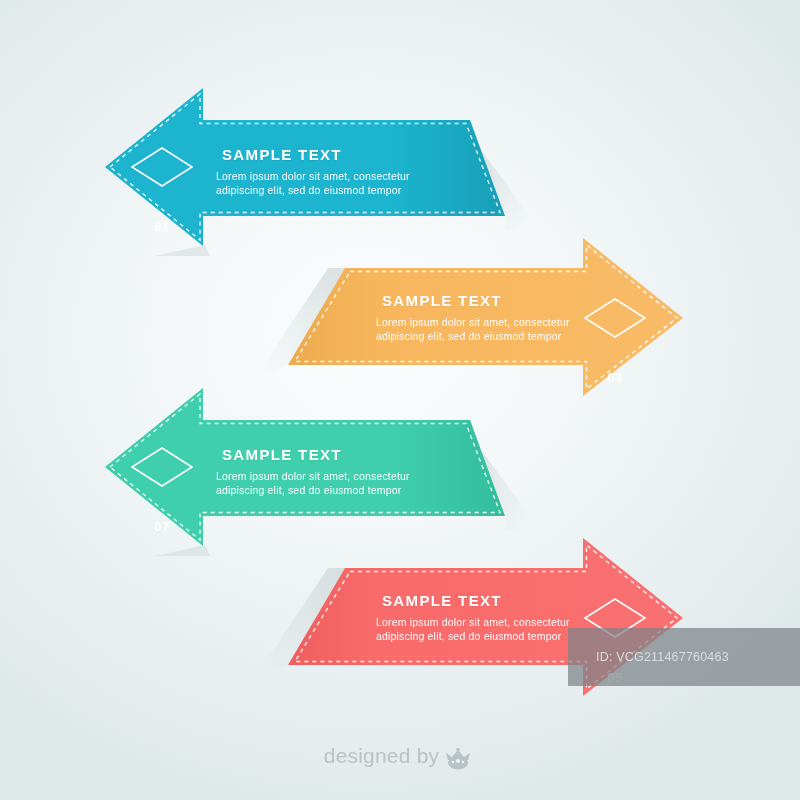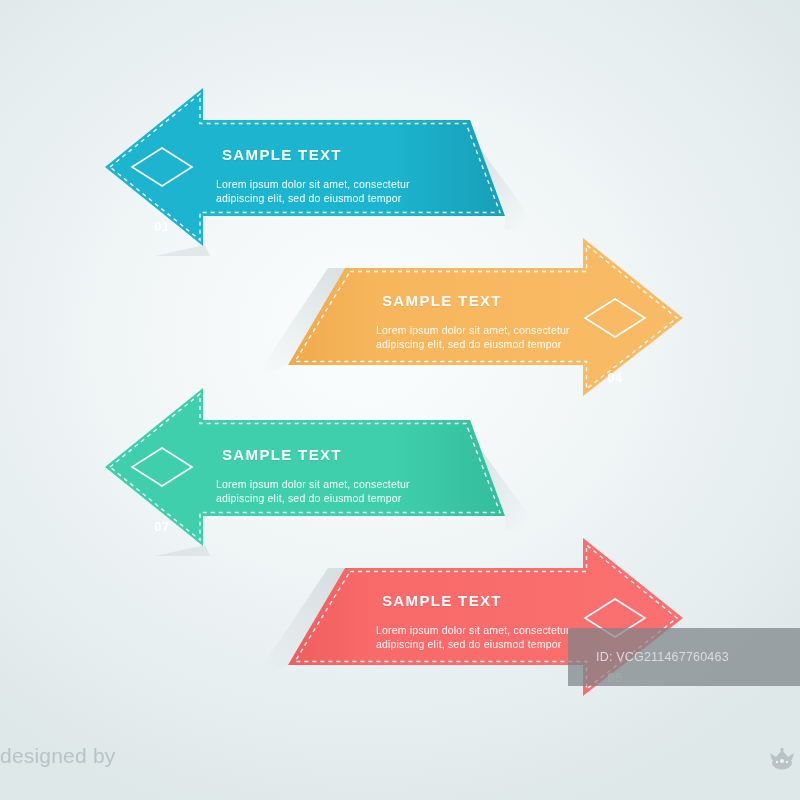--- a/index.html
+++ b/index.html
@@ -17,21 +17,21 @@
   .arrow-block{position:absolute;}
   .arrow-svg{position:absolute;left:0;top:0;overflow:visible;}
   .arrow-text{position:absolute;color:#ffffff;}
   .arrow-title{
     font-size:15px;font-weight:bold;letter-spacing:1.35px;
     line-height:18px;white-space:nowrap;
     text-shadow:0 1px 1px rgba(0,0,0,.07);
   }
   .arrow-desc{
     font-size:10.5px;font-weight:normal;letter-spacing:.18px;
-    line-height:13.6px;white-space:nowrap;opacity:.97;margin-top:8px;
+    line-height:13.6px;white-space:nowrap;opacity:.97;
   }
   .badge-num{
     position:absolute;color:#ffffff;font-size:13px;font-weight:bold;
     letter-spacing:.4px;text-align:center;
   }
   
   #watermark{
     position:absolute;left:568px;top:628px;width:232px;height:58px;
     background:rgba(125,132,136,.72);
     display:flex;align-items:center;
@@ -43,21 +43,21 @@
     position:absolute;left:10px;top:26px;color:#fff;font-weight:bold;
     font-size:17px;letter-spacing:.6px;
   }
   #wm-burst{position:absolute;left:46px;top:10px;width:44px;height:42px;}
   #wm-id{
     color:#d8dcde;font-size:12.5px;letter-spacing:.2px;white-space:nowrap;margin-left:28px;
   }
   
   #footer{
     position:absolute;left:0;top:738px;width:800px;height:36px;
-    display:flex;align-items:center;justify-content:space-between;
+    display:flex;align-items:center;justify-content:center;
     color:#b9c2c4;font-size:21px;letter-spacing:.2px;
   }
   #footer .fp-logo{display:inline-block;width:26px;height:22px;margin:0 5px 0 6px;position:relative;top:3px;}
 </style>
 </head>
 <body>
 
 <div id="stage">
 
   <div class="arrow-block" style="left:0px;top:60px;width:560px;height:220px;">

